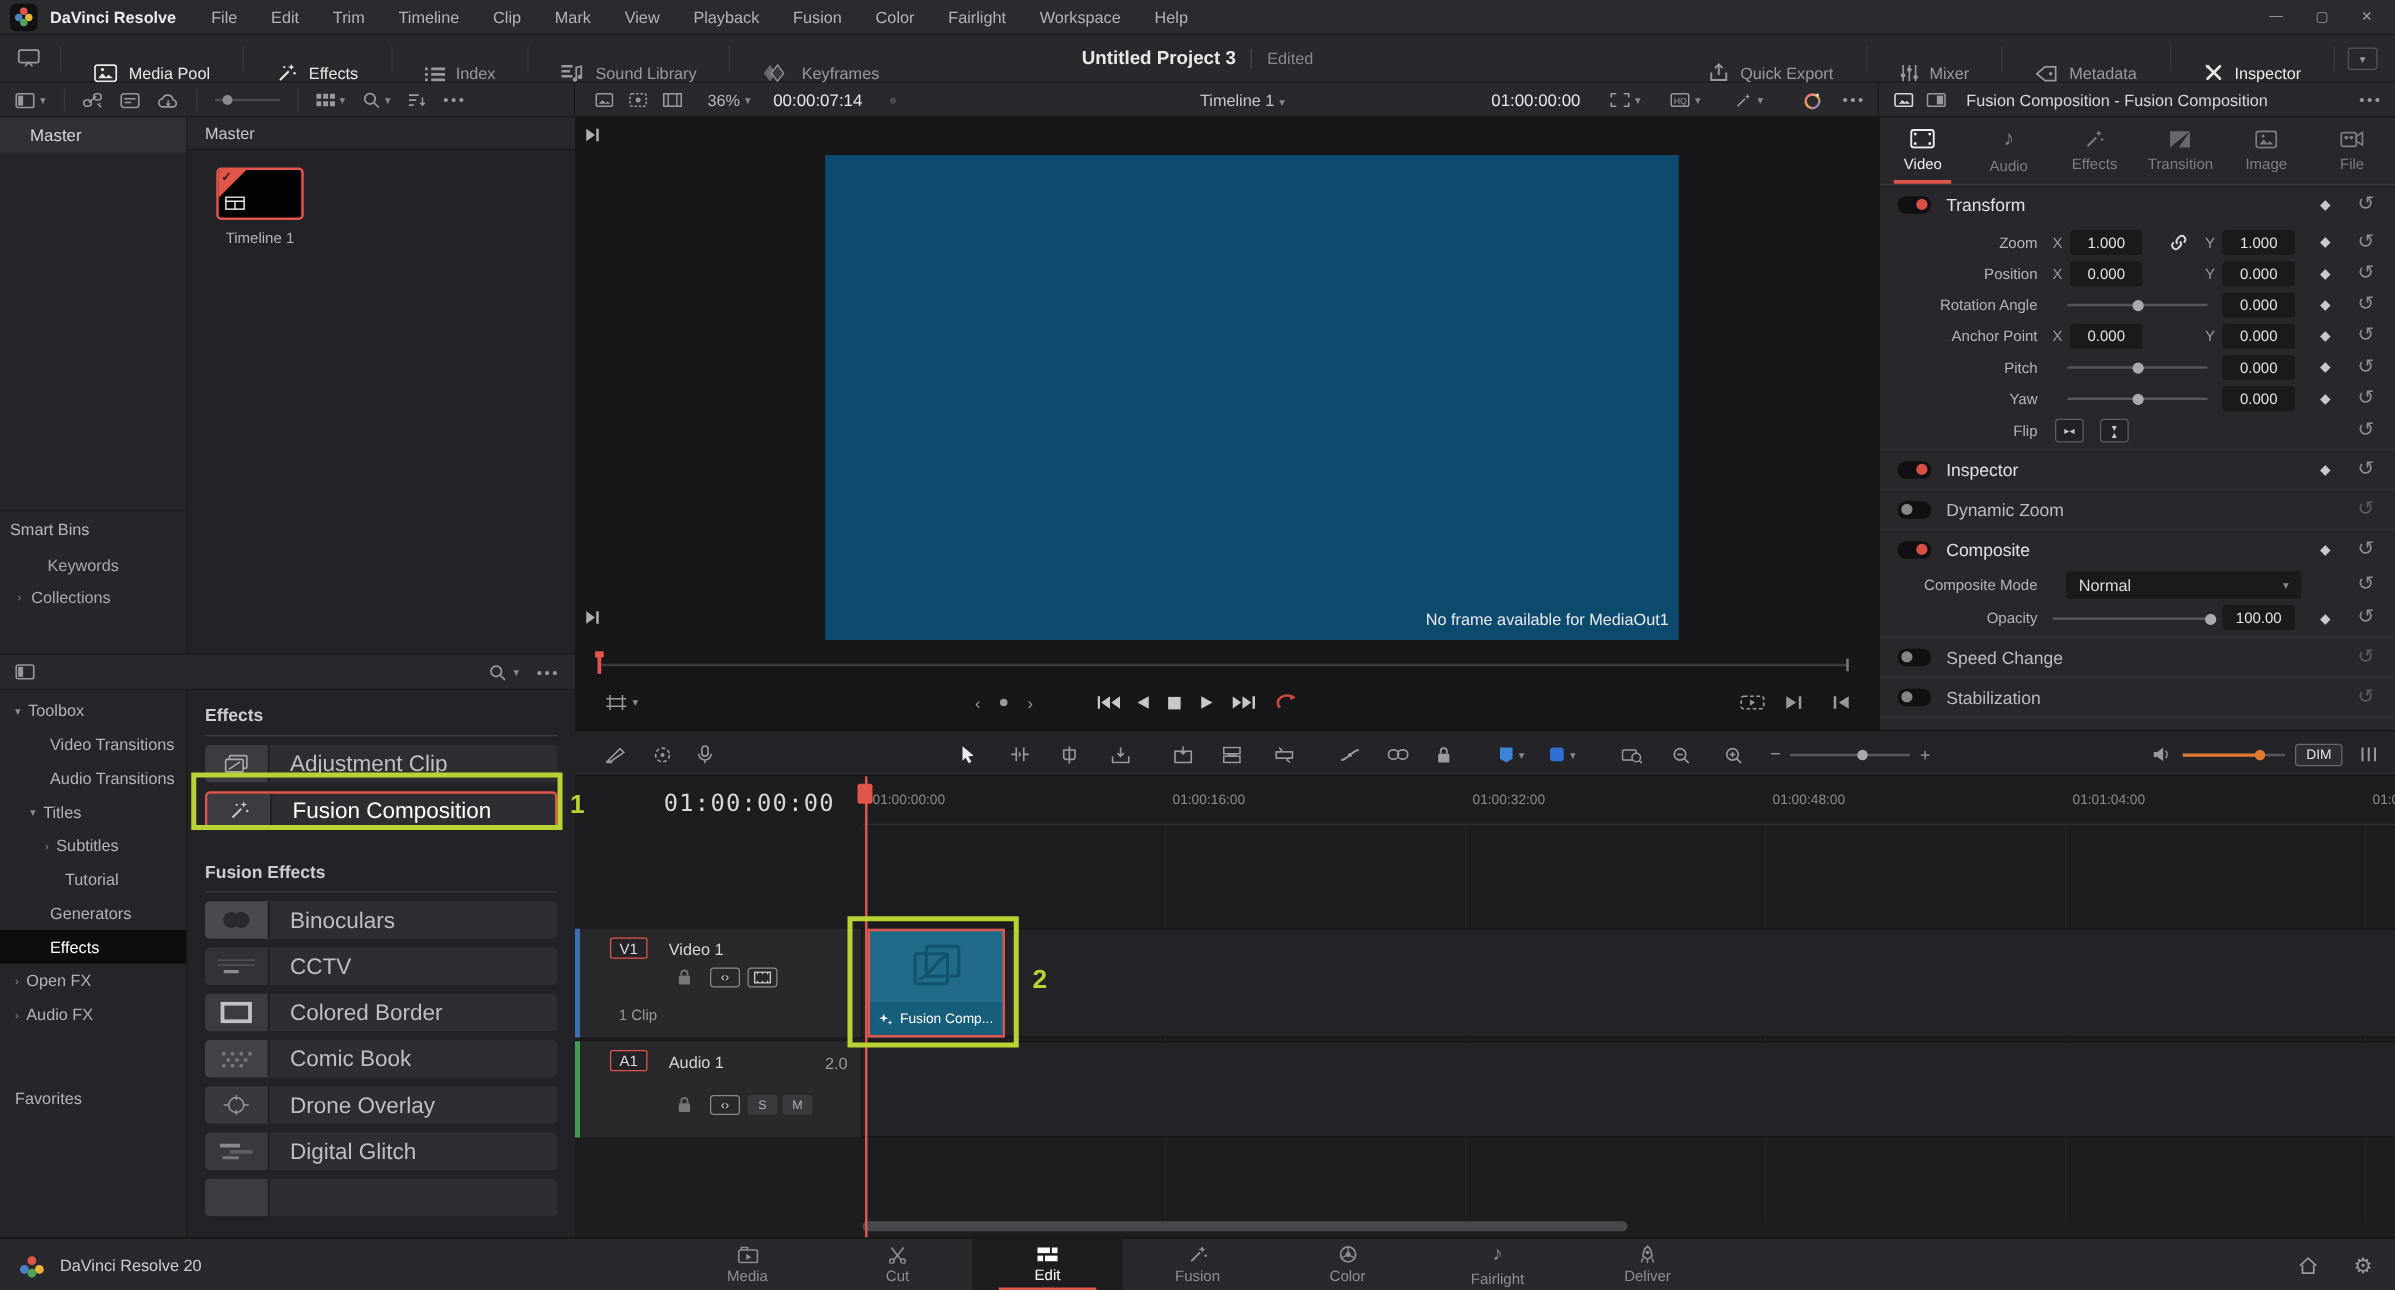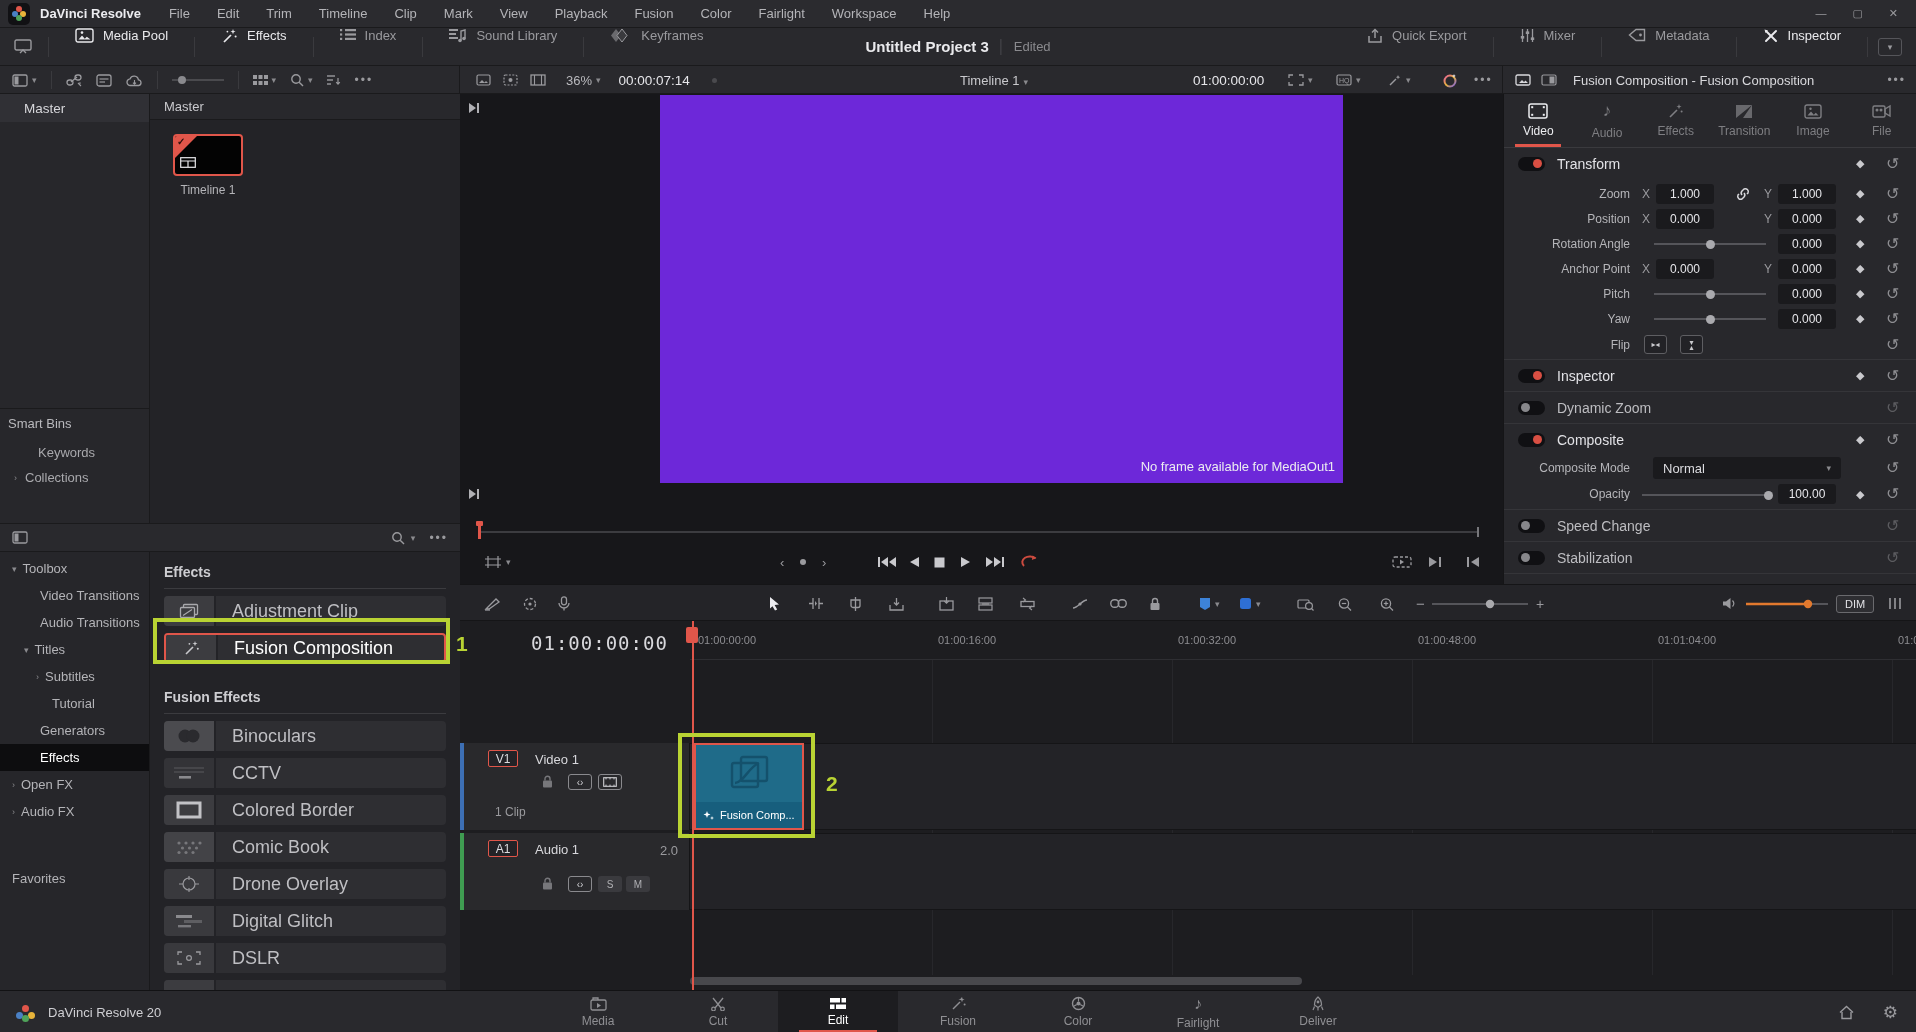--- a/index.html
+++ b/index.html
@@ -9,21 +9,21 @@
 .flex{display:flex;align-items:center}
 .ic{display:inline-flex;align-items:center;justify-content:center;color:#9a9a9e}
 svg{display:block}
 .vdiv{width:1px;height:20px;background:#3a3a3e;margin:0 10px}
 .dots{letter-spacing:2px;color:#9a9a9e;font-size:12px}
 .chev{font-size:9px;color:#8a8a8e;margin-left:4px}
 
 #menubar{left:0;top:0;width:1916px;height:28px;background:#2b2b2f;border-bottom:1px solid #1a1a1c}
 #menubar .mi{color:#b4b4b8;margin-right:27px;cursor:default}
 #topbar{left:0;top:28px;width:1916px;height:38px;background:#29292d;border-bottom:1px solid #1a1a1c}
-.tb-btn{display:flex;align-items:flex-start;gap:9px;color:#9a9a9e;padding:0 16px;height:38px}
+.tb-btn{display:flex;align-items:flex-end;gap:9px;color:#9a9a9e;padding:0 16px;height:38px}
 .tb-btn.active{color:#e9e9ec}
 .tb-btn.active .ic{color:#e9e9ec}
 #subbar{left:0;top:66px;width:1916px;height:28px;background:#29292d;border-bottom:1px solid #1a1a1c}
 .seg{position:absolute;top:0;height:28px;display:flex;align-items:center}
 
 #mediapool{left:0;top:94px;width:460px;height:429px;background:#232327}
 #binsb{left:0;top:0;width:150px;height:429px;background:#27272b;border-right:1px solid #1a1a1c;position:absolute}
 #binroot{height:28px;background:#303035;color:#d6d6da;padding-left:24px;display:flex;align-items:center;font-size:13.5px}
 #binsarea{left:150px;top:0;right:0;bottom:0;position:absolute}
 #binshdr{height:26px;background:#28282c;border-bottom:1px solid #1a1a1c;display:flex;align-items:center;padding-left:14px;color:#c9c9cd}
@@ -41,21 +41,21 @@
 .fxhdr{font-size:14px;font-weight:bold;color:#cdcdd1;padding:4px 0 8px 0;border-bottom:1px solid #3b3b3f}
 .fxitem{height:30px;margin-top:7px;display:flex;border-radius:4px;overflow:hidden;background:#2e2e32}
 .fxthumb{width:52px;background:#3c3c40;border-right:2px solid #232327;display:flex;align-items:center;justify-content:center}
 .fxlabel{flex:1;display:flex;align-items:center;padding-left:16px;font-size:18px;color:#bfbfc3}
 .fxsel{border:2px solid #e0564a}
 .fxsel .fxlabel{color:#fff}
 .ann{border:4px solid #b9d333;position:absolute;z-index:30}
 .annlbl{position:absolute;z-index:31;color:#b9d333;font-weight:bold;font-size:21px}
 
 #viewer{left:460px;top:94px;width:1043px;height:490px;background:#17171a}
-#frame{position:absolute;left:200px;top:1px;width:683px;height:388px;background:#6d28d9}
+#frame{position:absolute;left:200px;top:30px;width:683px;height:388px;background:#0c4a6e}
 #framemsg{position:absolute;right:8px;bottom:9px;color:#ececf0;font-size:13px}
 #scrub{position:absolute;left:18px;top:437px;right:24px;height:2px;background:#3c3c40}
 #transport{position:absolute;left:0;top:451px;width:1043px;height:34px}
 .tico{position:absolute;top:0;height:34px;display:flex;align-items:center;color:#9a9a9e}
 
 #tltoolbar{left:460px;top:584px;width:1456px;height:37px;background:#242428;border-top:1px solid #151517;border-bottom:1px solid #151517}
 .tli{position:absolute;top:0;height:37px;display:flex;align-items:center;color:#9a9a9e}
 #dimbtn{border:1px solid #6a6a6e;border-radius:3px;background:#2e2e32;color:#e2e2e6;font-size:11px;padding:2px 8px}
 
 #timeline{left:460px;top:621px;width:1456px;height:369px;background:#1d1d20;overflow:hidden}
@@ -582,29 +582,20 @@
       <span class="fxthumb" style="background:#3a3a3e">
           <svg width="30" height="16" viewBox="0 0 30 16">
             <rect x="2" y="2" width="16" height="3" fill="#8a8a8e"></rect>
             <rect x="10" y="7" width="18" height="3" fill="#5e5e62"></rect>
             <rect x="4" y="12" width="13" height="2.4" fill="#77777b"></rect>
           </svg>
         </span>
       <span class="fxlabel">Digital Glitch</span>
     </div>
     <div class="fxitem">
-      <span class="fxthumb" style="background:#39393d">
-          <svg width="26" height="16" viewBox="0 0 26 16">
-            <path d="M2 5V2h4M20 2h4v3M24 11v3h-4M6 14H2v-3" fill="none" stroke="#9a9a9e" stroke-width="1.3"></path>
-            <circle cx="13" cy="8" r="2.4" fill="none" stroke="#9a9a9e" stroke-width="1.2"></circle>
-          </svg>
-        </span>
-      <span class="fxlabel">DSLR</span>
-    </div>
-    <div class="fxitem">
       <span class="fxthumb"></span>
         <span class="fxlabel"></span>
     </div>
   </div>
 </div>
 
 <div class="ann" style="left:153px;top:618px;width:297px;height:46px"></div>
 <div class="annlbl" style="left:456px;top:632px">1</div>
 
 <div id="viewer" class="abs">

